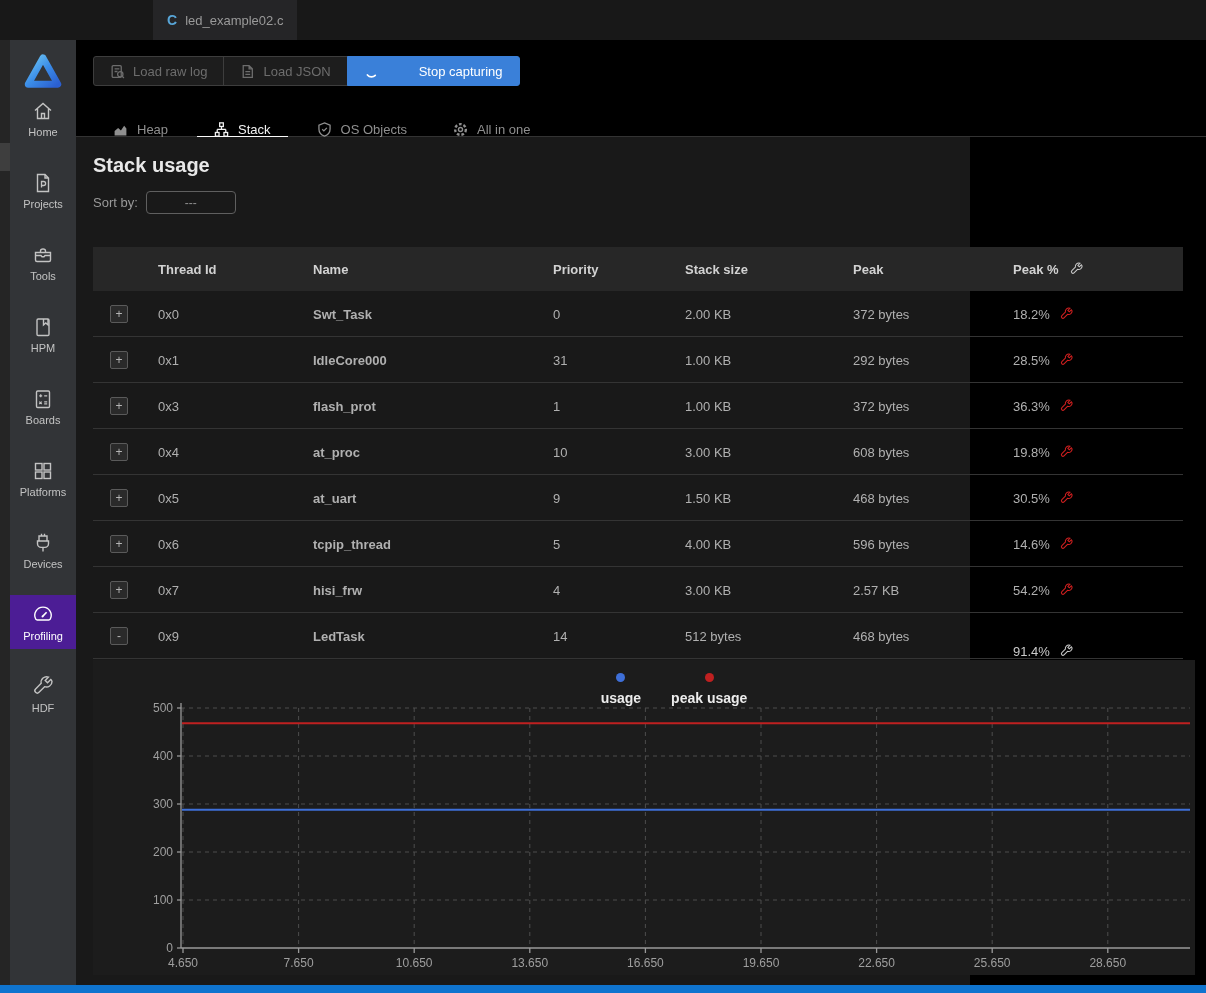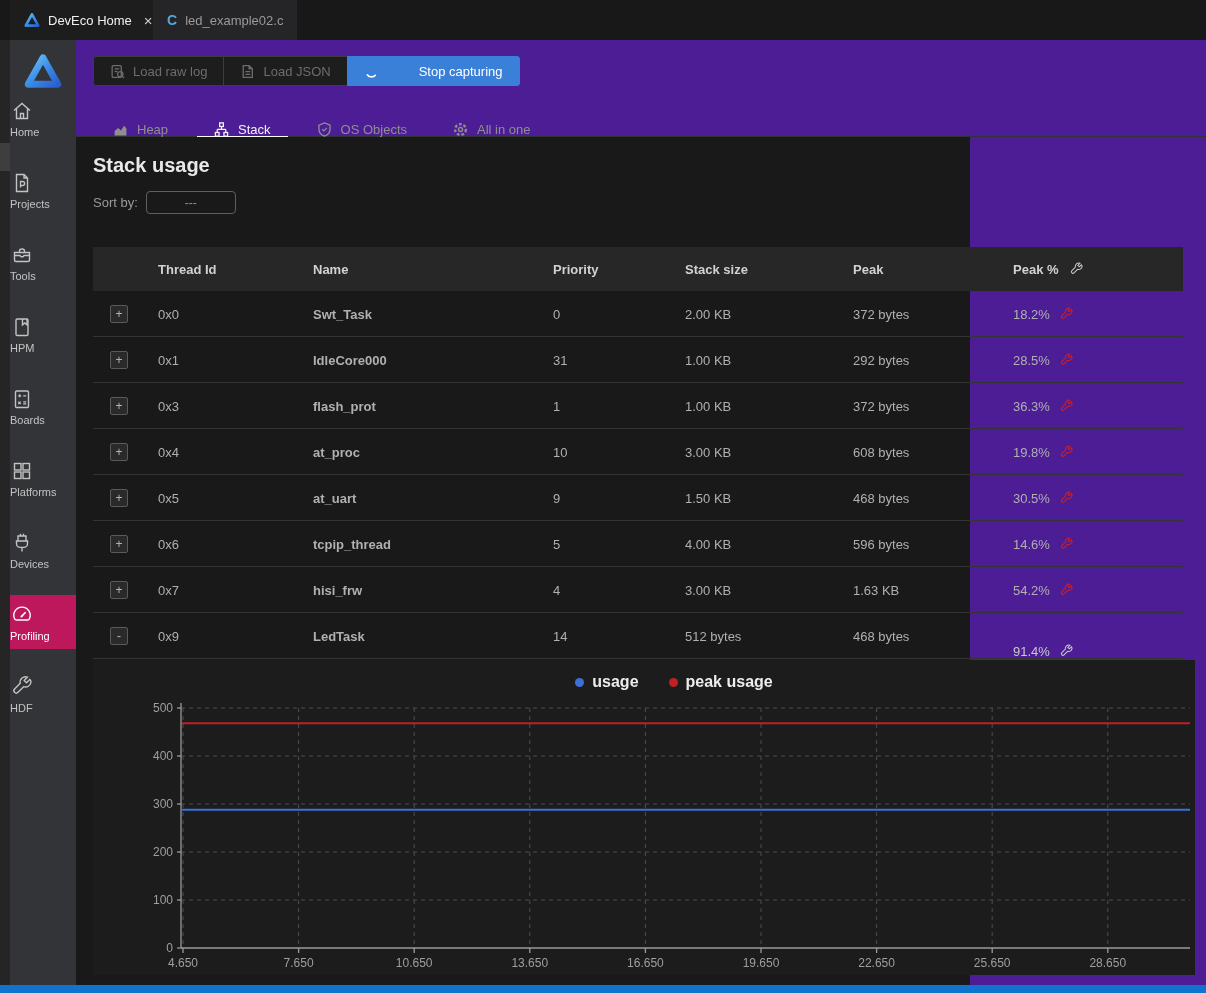--- a/index.html
+++ b/index.html
@@ -18,28 +18,28 @@
 
   
   #edge-strip { position:absolute; left:0; top:40px; width:10px; height:945px; background:#252525; }
   #edge-thumb { position:absolute; left:0; top:103px; width:10px; height:28px; background:#3e3e3e; }
 
   
   #sidebar { position:absolute; left:10px; top:40px; width:66px; height:945px; background:#323437;
              display:flex; flex-direction:column; align-items:center; }
   #logo { margin-top:13px; margin-bottom:2px; }
   .side-item { width:66px; height:54px; margin-bottom:18px; display:flex; flex-direction:column;
-               align-items:flex-start; justify-content:center; gap:3px; color:#c3c3c3; cursor:pointer; }
+               align-items:center; justify-content:center; gap:3px; color:#c3c3c3; cursor:pointer; }
   .side-item:first-of-type { margin-top:0px; }
   .side-item .lbl { font-size:11px; line-height:12px; }
   .side-item svg { stroke:currentColor; fill:none; stroke-width:1.4; }
-  .side-item.active { background:#be185d; color:#ffffff; }
-
-  
-  #main { position:absolute; left:76px; top:40px; width:1130px; height:945px; background:#4c1d95; }
+  .side-item.active { background:#4c1d95; color:#ffffff; }
+
+  
+  #main { position:absolute; left:76px; top:40px; width:1130px; height:945px; background:#000000; }
 
   
   #btn-group { position:absolute; left:17px; top:16px; display:flex; }
   .tbtn { height:30px; display:flex; align-items:center; gap:8px; padding:0 16px; font-size:13px;
           background:#1d1d1d; border:1px solid #3d3d3d; color:#6d6d6d; cursor:default; }
   .tbtn svg { stroke:#6d6d6d; fill:none; stroke-width:1.2; }
   .tbtn.first { border-radius:3px 0 0 3px; }
   .tbtn + .tbtn { margin-left:-1px; }
   .tbtn.primary { background:#3a80d9; border-color:#3a80d9; color:#ffffff; border-radius:0 3px 3px 0; cursor:pointer;gap:40px; }
   .tbtn.primary svg { stroke:#ffffff; }
@@ -80,21 +80,21 @@
   .c-pct { gap:9px; color:#d11f1f; }
   .c-pct svg { stroke:#d11f1f; fill:none; stroke-width:1.7; }
   .c-pct.ok { color:#c9c9c9;align-items:flex-end; }
   .c-pct.ok svg { stroke:#c9c9c9; }
   .head-wrench { stroke:#c9c9c9; fill:none; stroke-width:1.7; margin-left:10px; }
 
   
   #chart-panel { position:absolute; left:17px; top:523px; width:1102px; height:315px; background:#1c1c1c; }
   #legend { position:absolute; left:0; top:13px; width:100%; display:flex; justify-content:center;
             gap:30px; transform:translateX(30px); }
-  .leg-item { display:flex; align-items:center; gap:8px; color:#ececec; font-size:16px; font-weight:bold; cursor:pointer; }
+  .leg-item { display:flex; align-items:center; gap:8px; color:#ececec; font-size:14px; font-weight:bold; cursor:pointer;flex-direction:column; }
   .leg-dot { width:9px; height:9px; border-radius:50%; }
   #chart-svg-holder { position:absolute; left:57px; top:38px; }
   .grid { stroke:#4d4d4d; stroke-width:1; stroke-dasharray:4 4; }
   .axis { stroke:#9a9a9a; stroke-width:1.3; }
   .ylab, .xlab { fill:#9f9f9f; font-size:12px; font-family:"Liberation Sans","DejaVu Sans",sans-serif; }
 
   
   #bottom-bar { position:absolute; left:0; top:985px; width:1206px; height:8px; background:#0f74cf; }
 </style>
 </head>
@@ -105,27 +105,20 @@
     <linearGradient id="logograd" x1="0" y1="0" x2="1" y2="1">
       <stop offset="0" stop-color="#6fc7f2"></stop>
         <stop offset="0.5" stop-color="#3b8de8"></stop>
         <stop offset="1" stop-color="#2b5fd0"></stop>
     </linearGradient>
     <path id="wrench" d="M21,6.5 a5.5,5.5 0 0 1 -7.4,5.2 L8,17.3 a2.4,2.4 0 0 1 -3.4,-3.4 L10.2,8.3 A5.5,5.5 0 0 1 17.5,2.1 L14.2,5.4 l2.3,2.3 L19.8,4.4 A5.5,5.5 0 0 1 21,6.5 Z"></path>
   </defs>
 </svg>
 
 <div id="tabbar">
-  <div class="wtab active" style="left:10px;">
-    <svg width="16" height="16" viewBox="0 0 36 33">
-      <path d="M18,4 L32,29 L4,29 Z" fill="none" stroke="url(#logograd)" stroke-width="6" stroke-linejoin="round"></path>
-    </svg>
-    <span>DevEco Home</span>
-    <span class="close">×</span>
-  </div>
   <div class="wtab inactive" style="left:153px;">
     <span class="c-badge">C</span>
     <span>led_example02.c</span>
   </div>
 </div>
 
 <div id="edge-strip">
   <div id="edge-thumb"></div>
 </div>
 
@@ -373,21 +366,21 @@
                 <use href="#wrench"></use>
               </svg>
     </span>
   </div>
           <div class="trow">
     <button class="expand">+</button>
     <span class="col-thread">0x7</span>
     <span class="col-name c-name">hisi_frw</span>
     <span class="col-pri">4</span>
     <span class="col-size">3.00 KB</span>
-    <span class="col-peak">1.63 KB</span>
+    <span class="col-peak">2.57 KB</span>
     <span class="col-pct c-pct">
       <i style="font-style:normal">54.2%</i>
       <svg width="15" height="15" viewBox="0 0 24 24">
                 <use href="#wrench"></use>
               </svg>
     </span>
   </div>
           <div class="trow">
     <button class="expand">-</button>
     <span class="col-thread">0x9</span>

